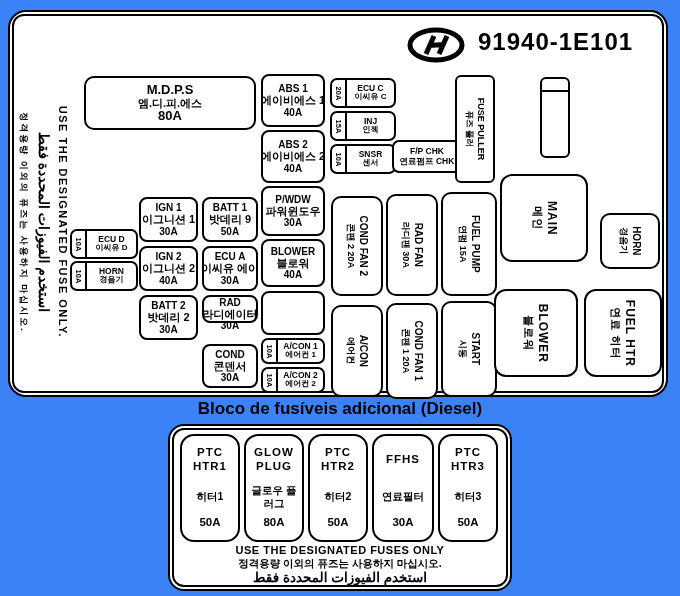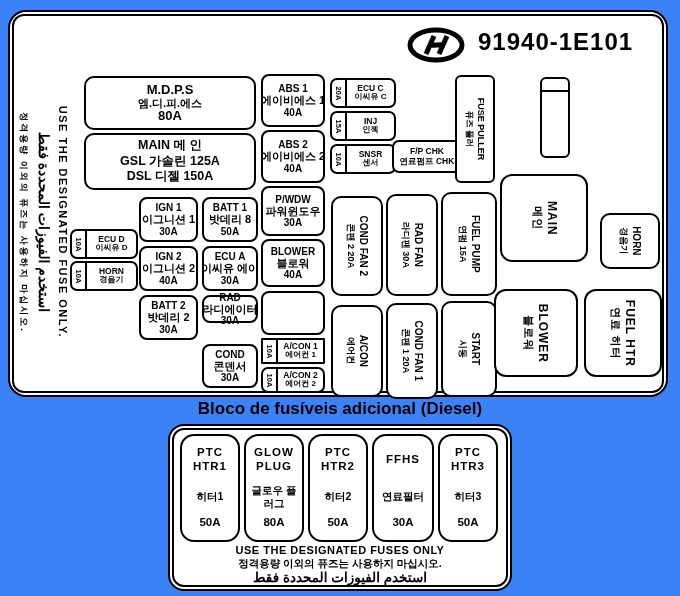--- a/index.html
+++ b/index.html
@@ -74,25 +74,20 @@
     </div>
   <div class="vwarn" style="left:54px;top:56px;width:18px;height:332px;">
     <span class="warn-en">USE THE DESIGNATED FUSE ONLY.</span>
     </div>
 
   <div class="box f3 bigf" style="left:84px;top:76px;width:172px;height:54px;border-radius:10px;">
     <div class="en">M.D.P.S</div>
     <div class="ko">엠.디.피.에스</div>
     <div class="amp">80A</div>
   </div>
-  <div class="box f3 mainf" style="left:84px;top:133px;width:172px;height:57px;border-radius:10px;">
-    <div>MAIN 메 인</div>
-    <div>GSL 가솔린 125A</div>
-    <div>DSL 디젤 150A</div>
-  </div>
 
   <div class="box f3" style="left:261px;top:74px;width:64px;height:53px;">
     <div class="en">ABS 1</div>
       <div class="ko">에이비에스 1</div>
       <div class="amp">40A</div>
   </div>
   <div class="box f3" style="left:261px;top:130px;width:64px;height:53px;">
     <div class="en">ABS 2</div>
       <div class="ko">에이비에스 2</div>
       <div class="amp">40A</div>
@@ -101,21 +96,21 @@
     <div class="en">P/WDW</div>
       <div class="ko">파워윈도우</div>
       <div class="amp">30A</div>
   </div>
   <div class="box f3" style="left:261px;top:239px;width:64px;height:48px;">
     <div class="en">BLOWER</div>
       <div class="ko">블로워</div>
       <div class="amp">40A</div>
   </div>
   <div class="box" style="left:261px;top:291px;width:64px;height:44px;"></div>
-  <div class="box fsm" style="left:261px;top:338px;width:64px;height:26px;border-radius:1px;">
+  <div class="box fsm" style="left:261px;top:338px;width:64px;height:26px;border-radius:7px;">
     <div class="ampcol">
         <span>10A</span>
       </div>
     <div class="lab">
         <div class="en">A/CON 1</div>
         <div class="ko">에어컨 1</div>
       </div>
   </div>
   <div class="box fsm" style="left:261px;top:367px;width:64px;height:26px;border-radius:7px;">
     <div class="ampcol">
@@ -188,39 +183,39 @@
       </div>
   </div>
 
   <div class="box f3" style="left:139px;top:197px;width:59px;height:45px;">
     <div class="en">IGN 1</div>
       <div class="ko">이그니션 1</div>
       <div class="amp">30A</div>
   </div>
   <div class="box f3" style="left:202px;top:197px;width:56px;height:45px;">
     <div class="en">BATT 1</div>
-      <div class="ko">밧데리 8</div>
+      <div class="ko">밧데리 9</div>
       <div class="amp">50A</div>
   </div>
   <div class="box f3" style="left:139px;top:246px;width:59px;height:45px;">
     <div class="en">IGN 2</div>
       <div class="ko">이그니션 2</div>
       <div class="amp">40A</div>
   </div>
   <div class="box f3" style="left:202px;top:246px;width:56px;height:45px;">
     <div class="en">ECU A</div>
       <div class="ko">이씨유 에이</div>
       <div class="amp">30A</div>
   </div>
   <div class="box f3" style="left:139px;top:295px;width:59px;height:45px;">
     <div class="en">BATT 2</div>
       <div class="ko">밧데리 2</div>
       <div class="amp">30A</div>
   </div>
-  <div class="box f3" style="left:202px;top:295px;width:56px;height:28px;">
+  <div class="box f3" style="left:202px;top:295px;width:56px;height:28px;justify-content:space-between;">
     <div class="en">RAD</div>
       <div class="ko">라디에이터</div>
       <div class="amp">30A</div>
   </div>
   <div class="box f3" style="left:202px;top:344px;width:56px;height:44px;">
     <div class="en">COND</div>
       <div class="ko">콘덴서</div>
       <div class="amp">30A</div>
   </div>
 

